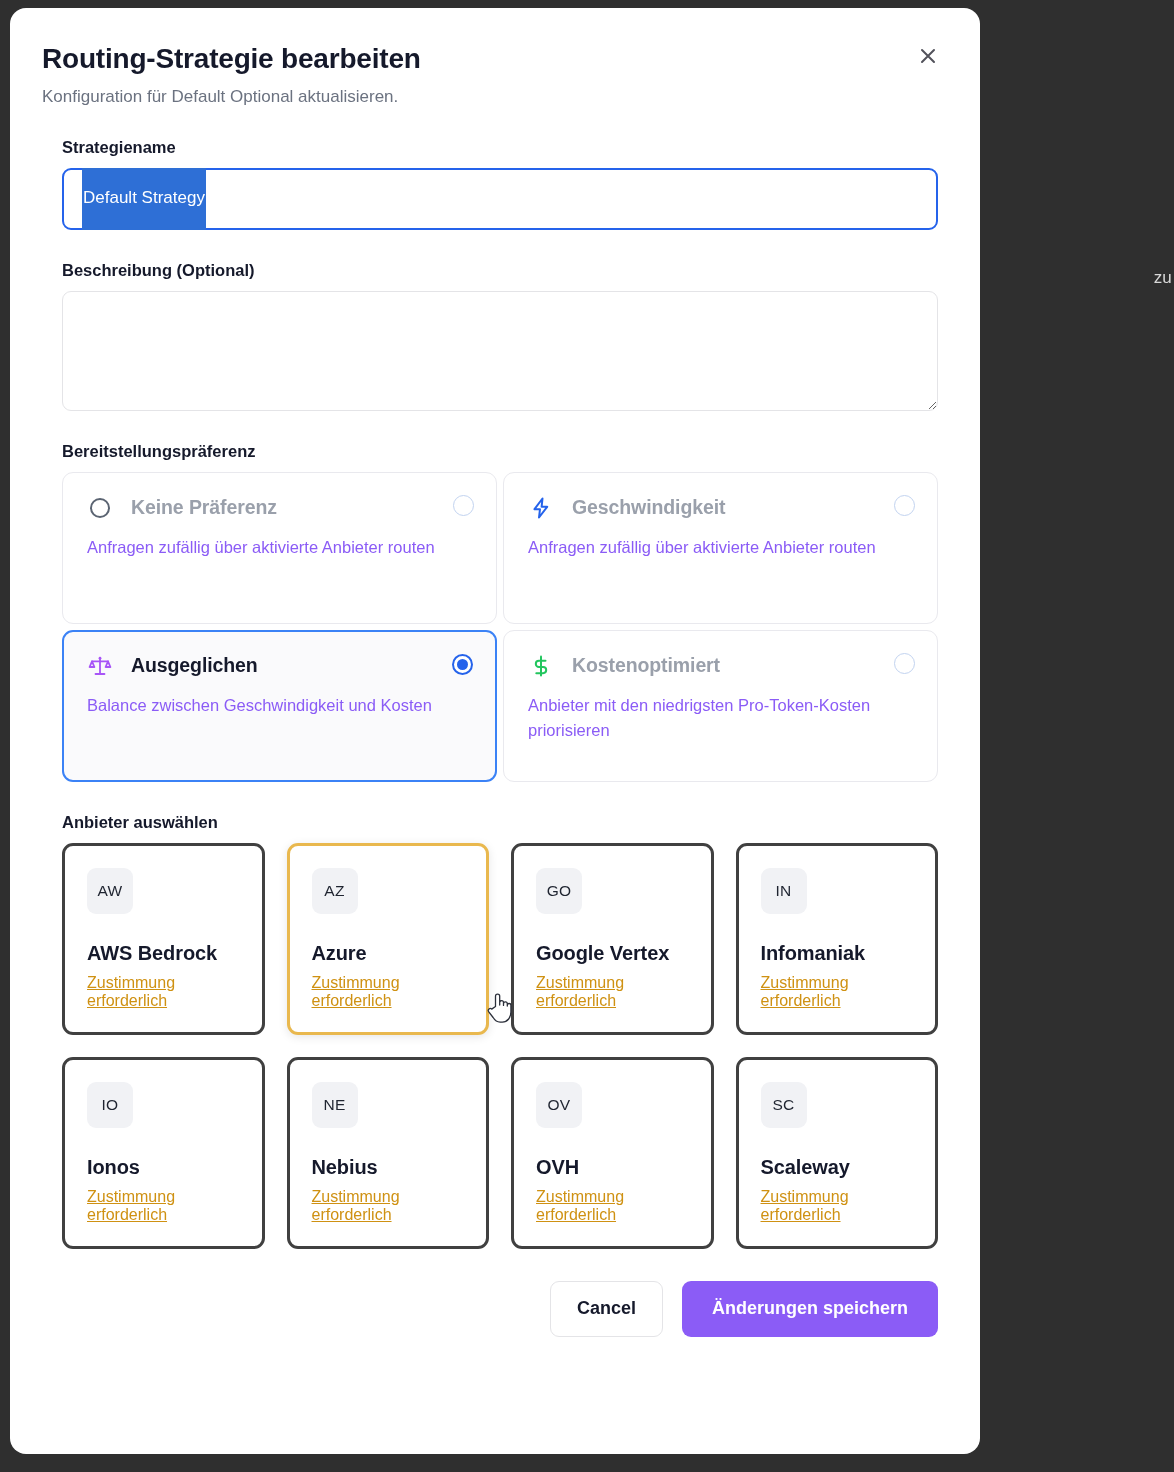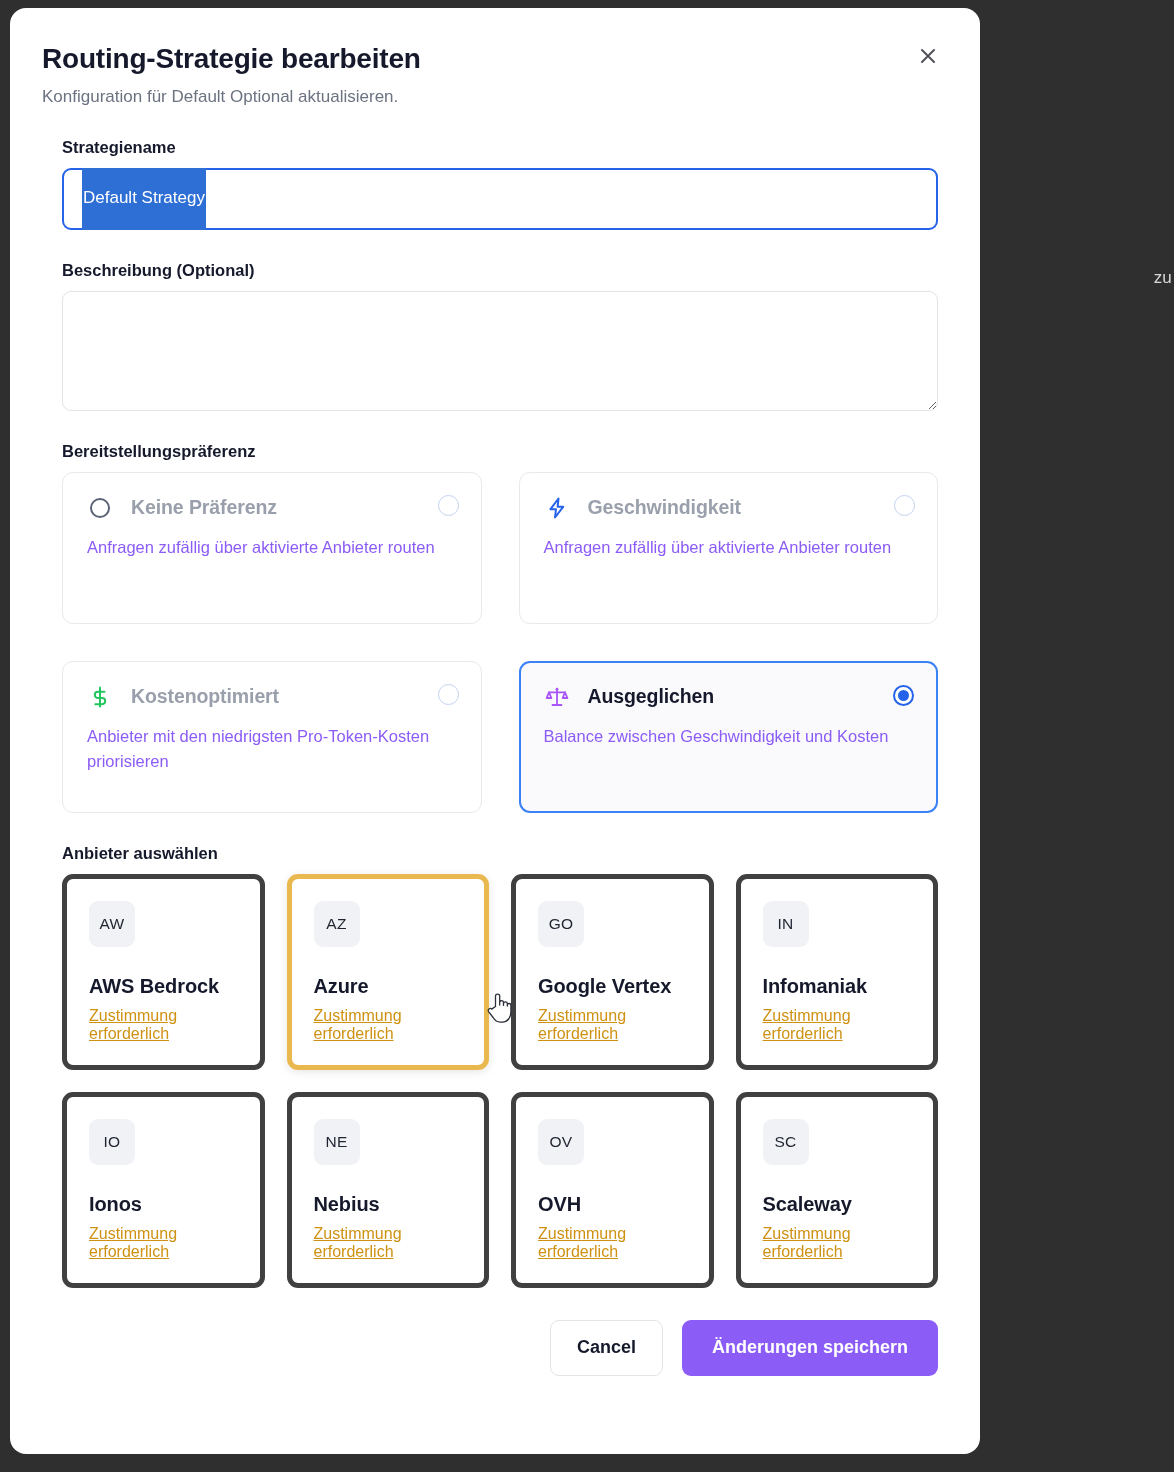--- a/index.html
+++ b/index.html
@@ -119,21 +119,21 @@
     color: #15192b;
     resize: vertical;
     outline: none;
     background: #fff;
     display: block;
   }
 
   .pref-grid {
     display: grid;
     grid-template-columns: 1fr 1fr;
-    gap: 37px;
+    gap: 6px;
   }
 
   .pref-card {
     border: 1px solid #e9e9ee;
     border-radius: 11px;
     padding: 22px 22px 22px 24px;
     min-height: 152px;
     position: relative;
     background: #ffffff;
     cursor: pointer;
@@ -197,21 +197,21 @@
     background: #2563eb;
   }
 
   .prov-grid {
     display: grid;
     grid-template-columns: repeat(4, 1fr);
     gap: 22px;
   }
 
   .prov-card {
-    border: 5px solid #404040;
+    border: 3px solid #404040;
     border-radius: 11px;
     background: #ffffff;
     padding: 22px 20px 22px 22px;
     min-height: 182px;
     cursor: pointer;
     position: relative;
   }
   .prov-card.hover {
     border-color: #e9b84e;
     box-shadow: 0 2px 10px rgba(0,0,0,0.10);
@@ -339,34 +339,20 @@
       <div class="pref-card">
         <div class="pref-head">
           <span class="pref-icon">
             <svg width="24" height="24" viewBox="0 0 24 24" fill="none" aria-hidden="true">
               <path d="M13.5 2.5 L5.5 13.2 H11 L10 21.5 L18.2 10.8 H12.6 Z" stroke="#2563eb" stroke-width="2" stroke-linejoin="round" stroke-linecap="round" fill="none"></path>
             </svg>
           </span>
           <span class="pref-title">Geschwindigkeit</span>
         </div>
         <div class="pref-desc">Anfragen zufällig über aktivierte Anbieter routen</div>
-        <span class="radio"></span>
-      </div>
-
-      <div class="pref-card">
-        <div class="pref-head">
-          <span class="pref-icon">
-            <svg width="24" height="24" viewBox="0 0 24 24" fill="none" aria-hidden="true">
-              <path d="M12 2.5 V21.5" stroke="#22c55e" stroke-width="2" stroke-linecap="round"></path>
-              <path d="M16.5 6.8 H9.9 a3.1 3.1 0 0 0 0 6.2 h4.2 a3.1 3.1 0 0 1 0 6.2 H7.3" stroke="#22c55e" stroke-width="2" stroke-linecap="round" stroke-linejoin="round" fill="none"></path>
-            </svg>
-          </span>
-          <span class="pref-title">Kostenoptimiert</span>
-        </div>
-        <div class="pref-desc">Anbieter mit den niedrigsten Pro-Token-Kosten priorisieren</div>
         <span class="radio"></span>
       </div>
 
       <div class="pref-card selected">
         <div class="pref-head">
           <span class="pref-icon">
             <svg width="24" height="24" viewBox="0 0 24 24" fill="none" aria-hidden="true" stroke="#a855f7" stroke-width="1.8" stroke-linecap="round" stroke-linejoin="round">
               <path d="M12 4.2 V20"></path>
               <path d="M7.5 20 H16.5"></path>
               <path d="M4 7.3 H20"></path>
@@ -374,20 +360,34 @@
               <path d="M20 7.3 L17.6 13 H22.4 Z" fill="none"></path>
               <circle cx="12" cy="4.2" r="1.4" fill="#a855f7" stroke="none"></circle>
             </svg>
           </span>
           <span class="pref-title">Ausgeglichen</span>
         </div>
         <div class="pref-desc">Balance zwischen Geschwindigkeit und Kosten</div>
         <span class="radio on"></span>
       </div>
 
+      <div class="pref-card">
+        <div class="pref-head">
+          <span class="pref-icon">
+            <svg width="24" height="24" viewBox="0 0 24 24" fill="none" aria-hidden="true">
+              <path d="M12 2.5 V21.5" stroke="#22c55e" stroke-width="2" stroke-linecap="round"></path>
+              <path d="M16.5 6.8 H9.9 a3.1 3.1 0 0 0 0 6.2 h4.2 a3.1 3.1 0 0 1 0 6.2 H7.3" stroke="#22c55e" stroke-width="2" stroke-linecap="round" stroke-linejoin="round" fill="none"></path>
+            </svg>
+          </span>
+          <span class="pref-title">Kostenoptimiert</span>
+        </div>
+        <div class="pref-desc">Anbieter mit den niedrigsten Pro-Token-Kosten priorisieren</div>
+        <span class="radio"></span>
+      </div>
+
     </div>
   </div>
 
   <div class="section">
     <div class="field-label">Anbieter auswählen</div>
     <div class="prov-grid">
 
       <div class="prov-card">
         <div class="prov-badge">AW</div>
         <div class="prov-name">AWS Bedrock</div>

